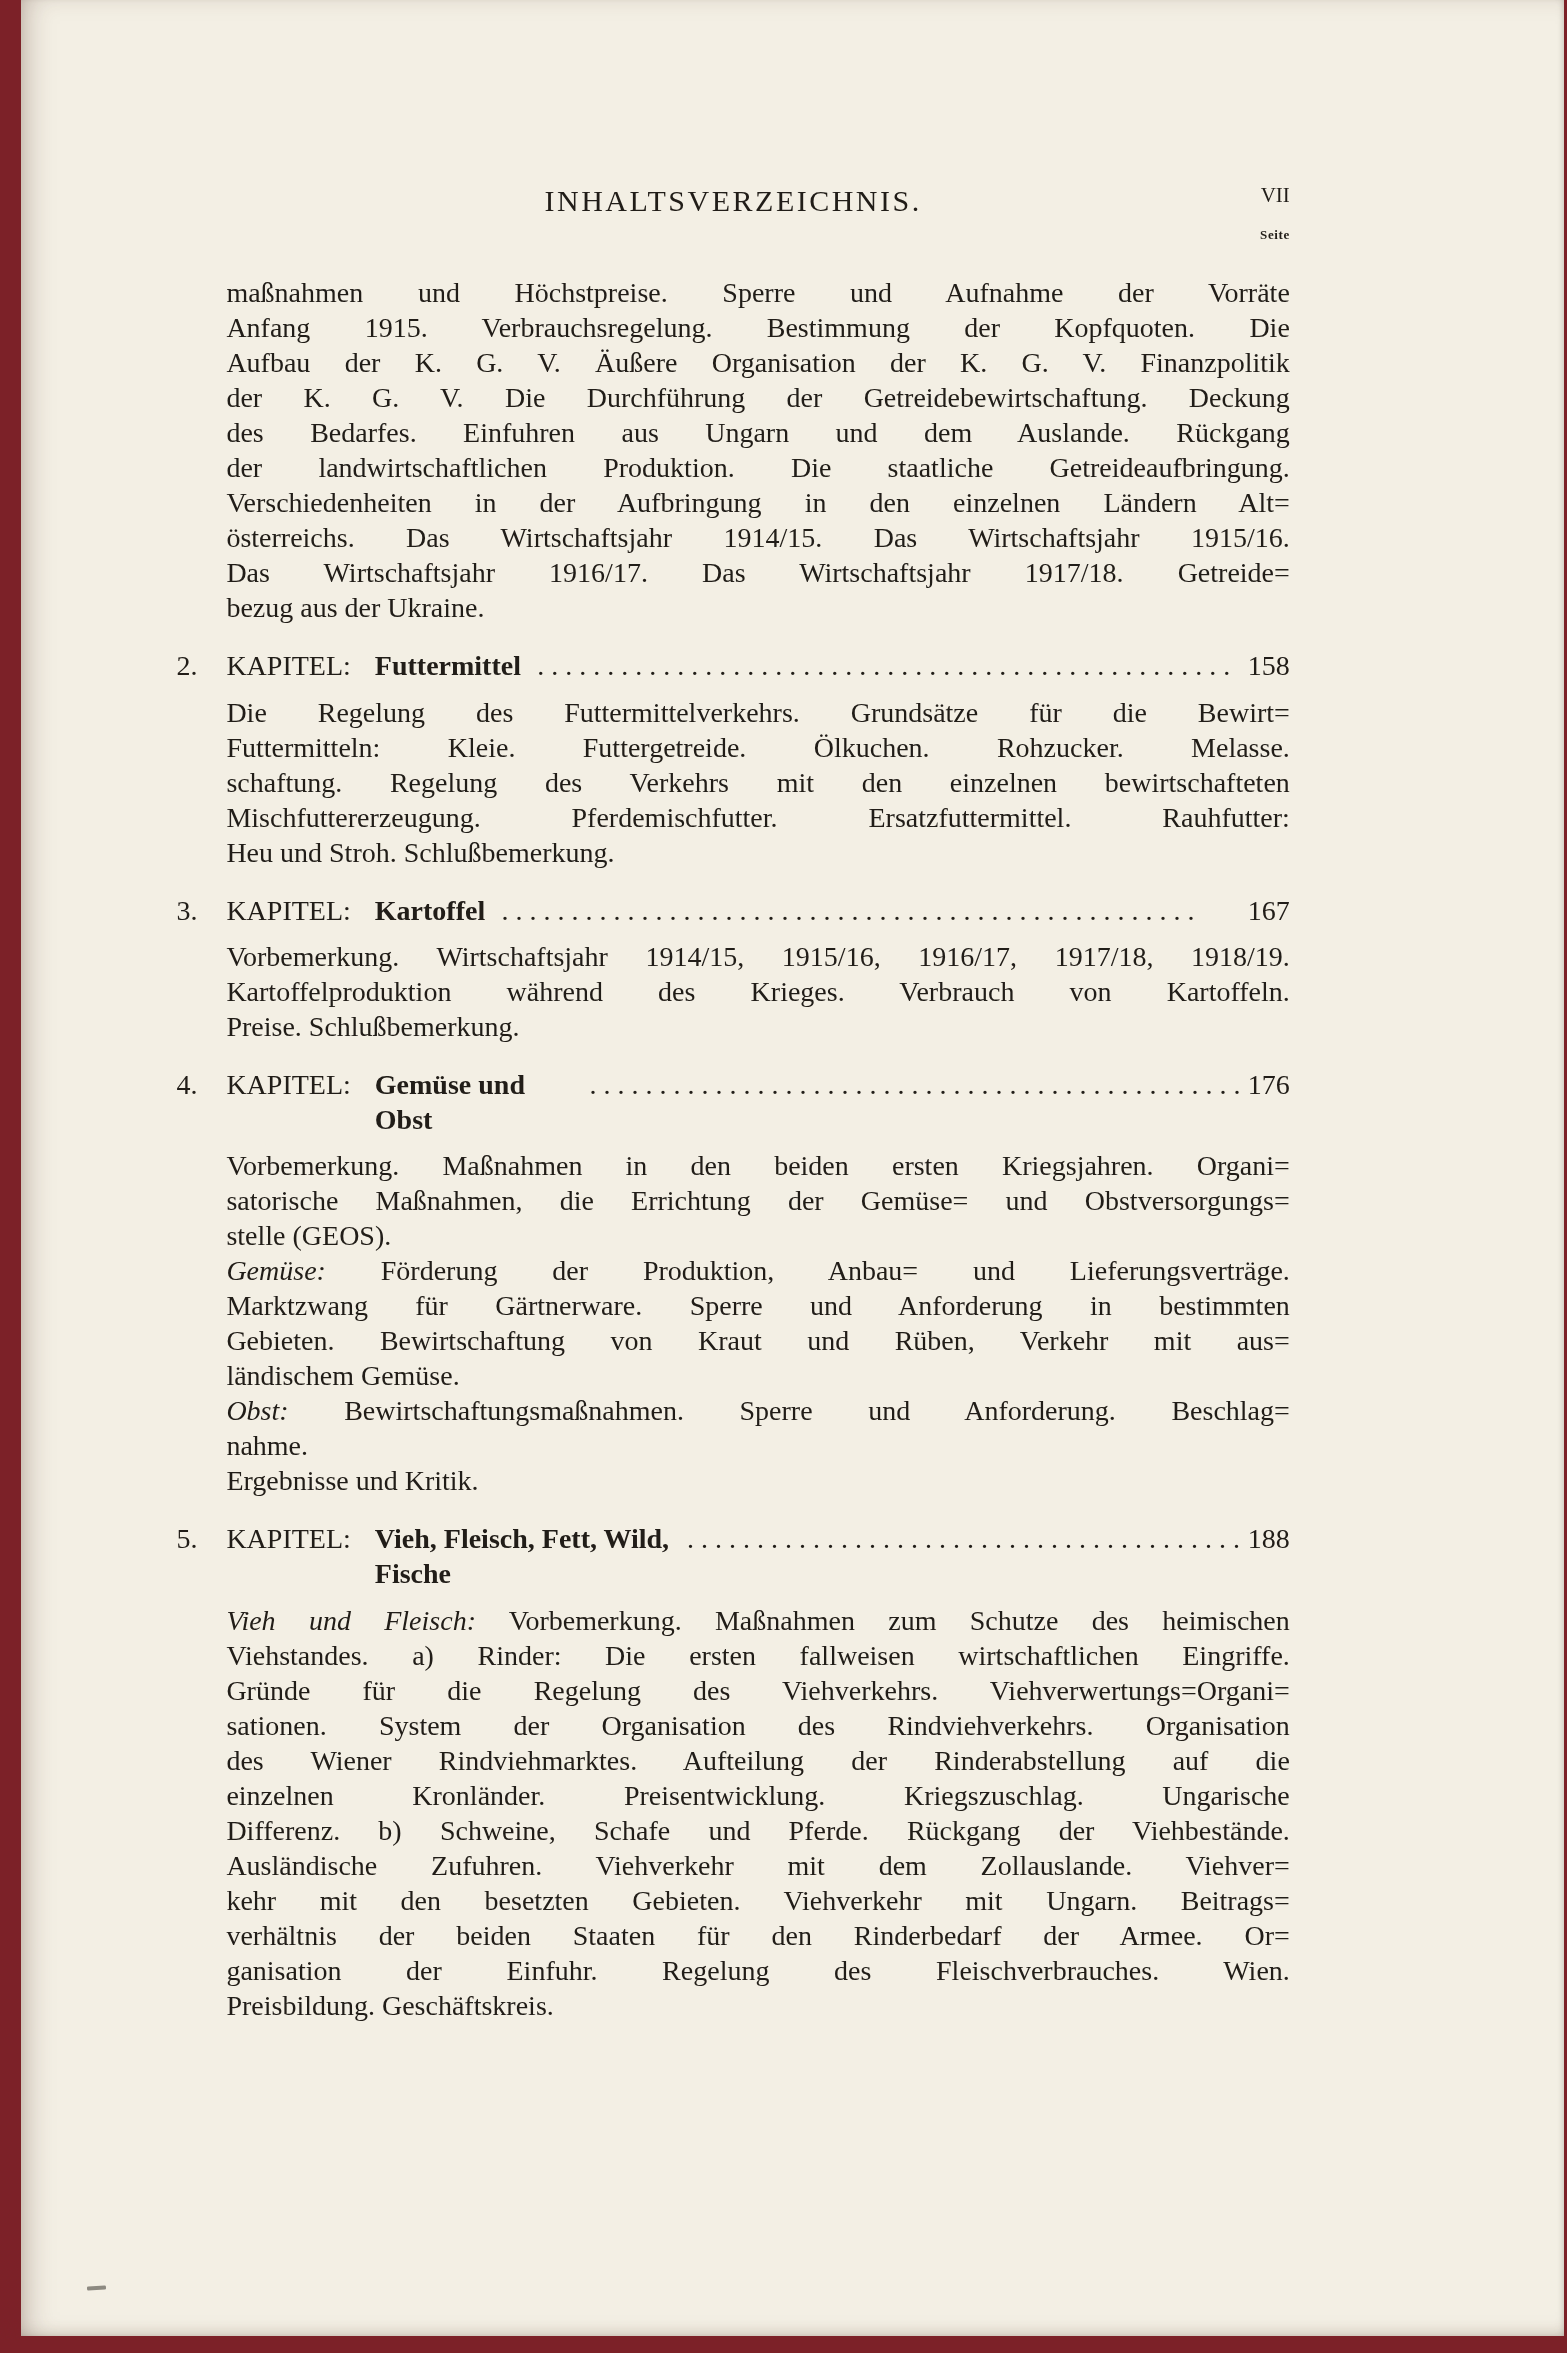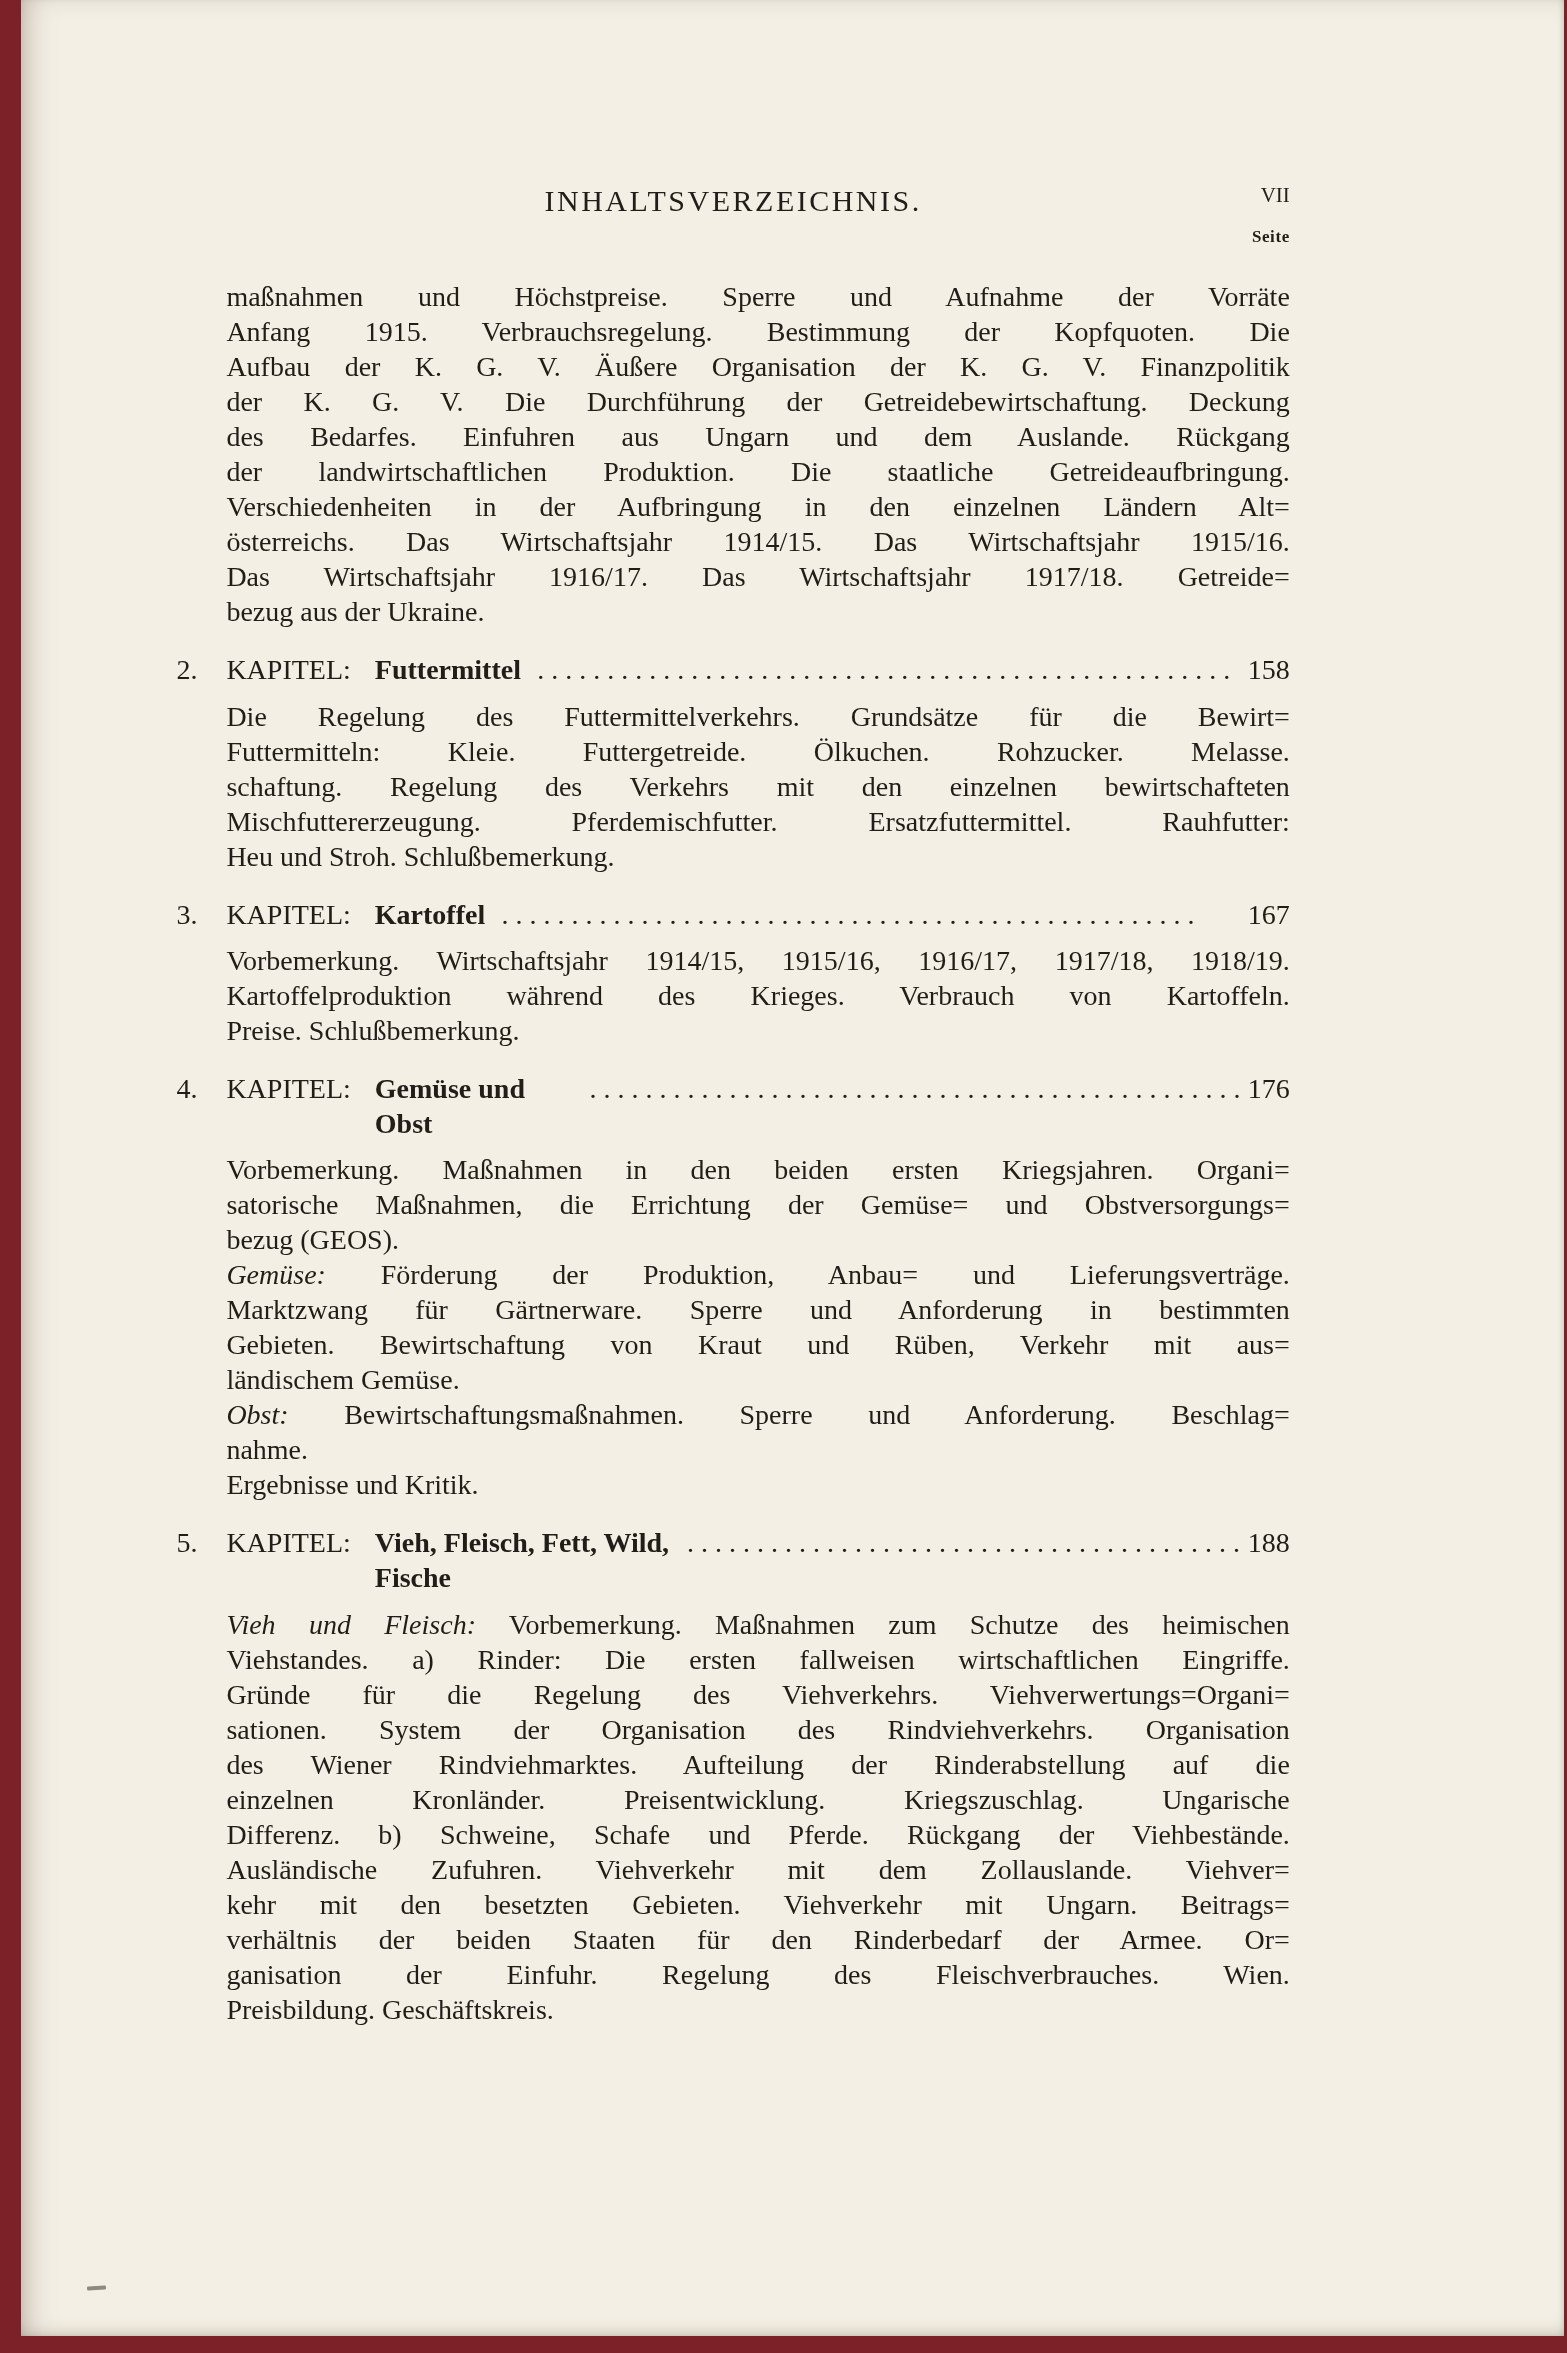--- a/index.html
+++ b/index.html
@@ -18,21 +18,21 @@
       inset -3.2px 0 6.3px -3.2px rgba(0,0,0,.18),
       inset 0 -7.6px 16.4px -8.8px rgba(60,40,25,.22);
   }
   .content{margin:0 274px 0 155px;padding-top:184px;position:relative;}
   .headrow{position:relative;height:37px;font-family:Liberation Serif, serif;}
   .head-title{
     position:absolute;left:0;right:0;text-align:center;
     font-size:30px;letter-spacing:2.5px;white-space:nowrap;
   }
   .folio{position:absolute;right:0;top:-1.3px;font-size:21px;}
-  .seite{text-align:right;font-size:17px;font-weight:700;margin-top:6.3px;letter-spacing:0.6px;}
+  .seite{text-align:right;font-size:13px;font-weight:700;margin-top:6.3px;letter-spacing:0.6px;}
   .toc{margin-top:32px;font-size:28px;line-height:35px;}
   .para{margin-left:50px;}
   .ln{text-align:justify;text-align-last:justify;}
   .ln.last{text-align-last:left;}
   .lead{font-style:italic;}
   .chapter{display:flex;align-items:baseline;margin:23px 0 11.4px 0;}
   .ch-num{flex:0 0 50px;}
   .ch-label{margin-right:24px;}
   .ch-title{font-weight:700;}
   .leader{flex:1 1 auto;min-width:0;overflow:hidden;white-space:nowrap;padding:0 10px 0 16.4px;}
@@ -100,21 +100,21 @@
       <div class="chapter">
         <span class="ch-num">4.</span>
         <span class="ch-label">KAPITEL:</span>
         <span class="ch-title">Gemüse und Obst</span>
         <span class="leader">. . . . . . . . . . . . . . . . . . . . . . . . . . . . . . . . . . . . . . . . . . . . . . . . . .</span>
         <span class="ch-page">176</span>
       </div>
       <div class="para">
         <div class="ln">Vorbemerkung. Maßnahmen in den beiden ersten Kriegsjahren. Organi=</div>
         <div class="ln">satorische Maßnahmen, die Errichtung der Gemüse= und Obstversorgungs=</div>
-        <div class="ln last">bezug (GEOS).</div>
+        <div class="ln last">stelle (GEOS).</div>
       </div>
       <div class="para">
         <div class="ln"><span class="lead">Gemüse:</span> <span>Förderung der Produktion, Anbau= und Lieferungsverträge.</span></div>
         <div class="ln">Marktzwang für Gärtnerware. Sperre und Anforderung in bestimmten</div>
         <div class="ln">Gebieten. Bewirtschaftung von Kraut und Rüben, Verkehr mit aus=</div>
         <div class="ln last">ländischem Gemüse.</div>
       </div>
       <div class="para">
         <div class="ln"><span class="lead">Obst:</span> <span>Bewirtschaftungsmaßnahmen. Sperre und Anforderung. Beschlag=</span></div>
         <div class="ln last">nahme.</div>

